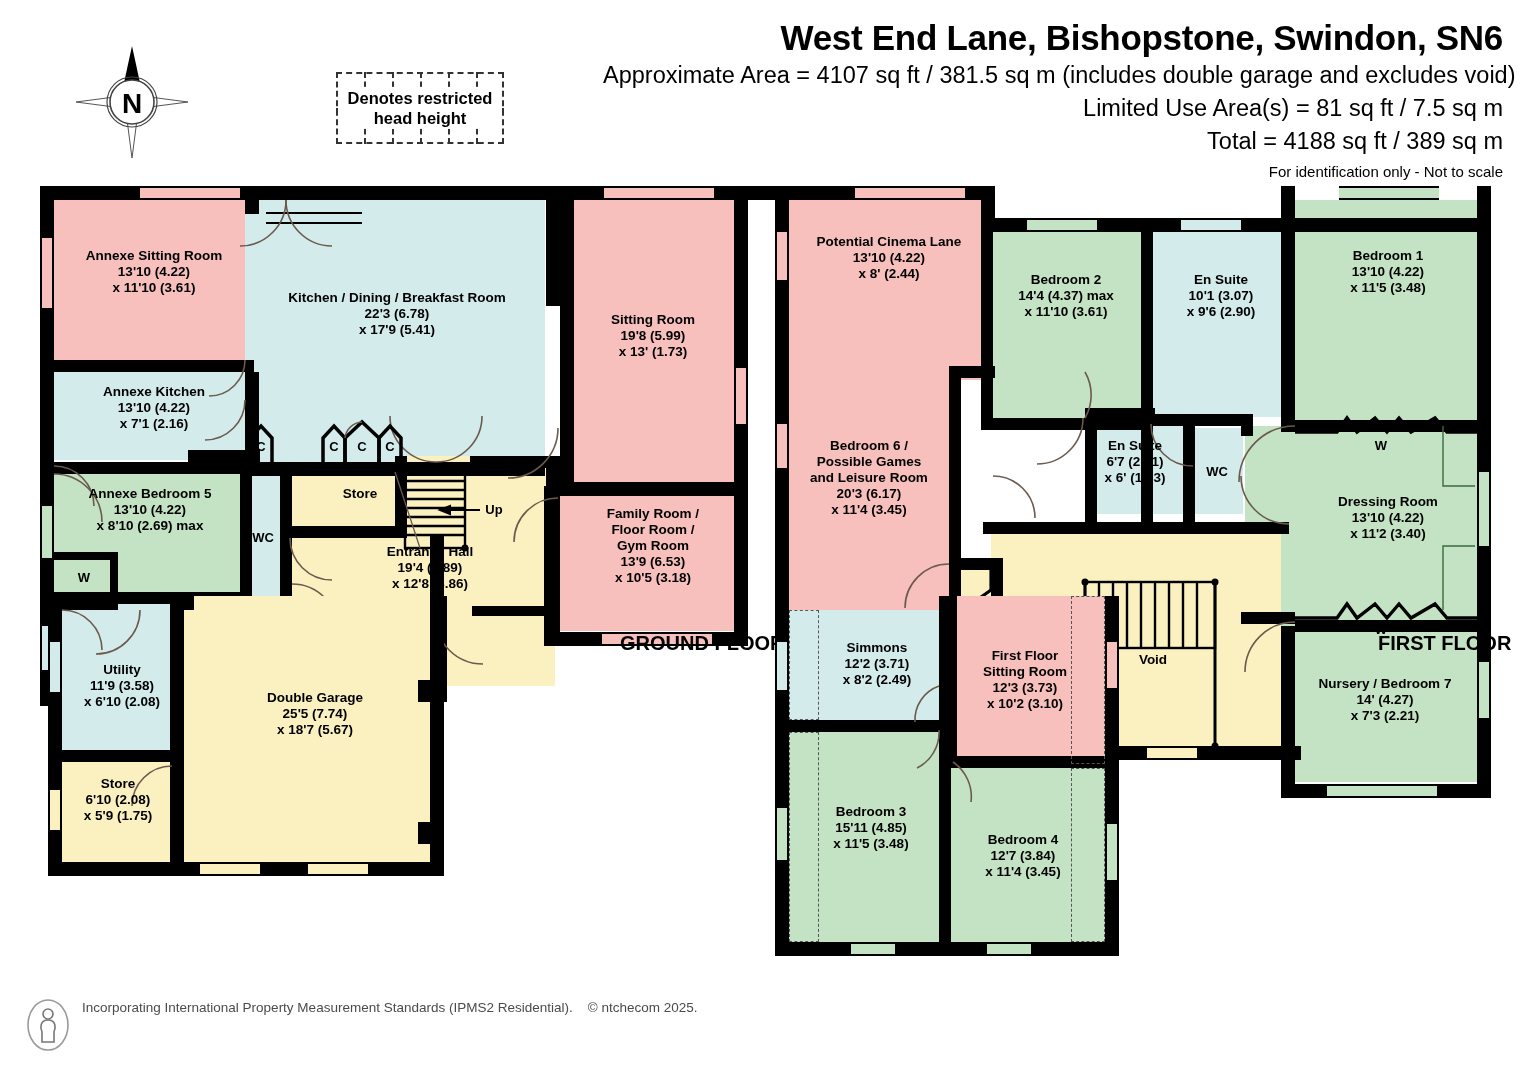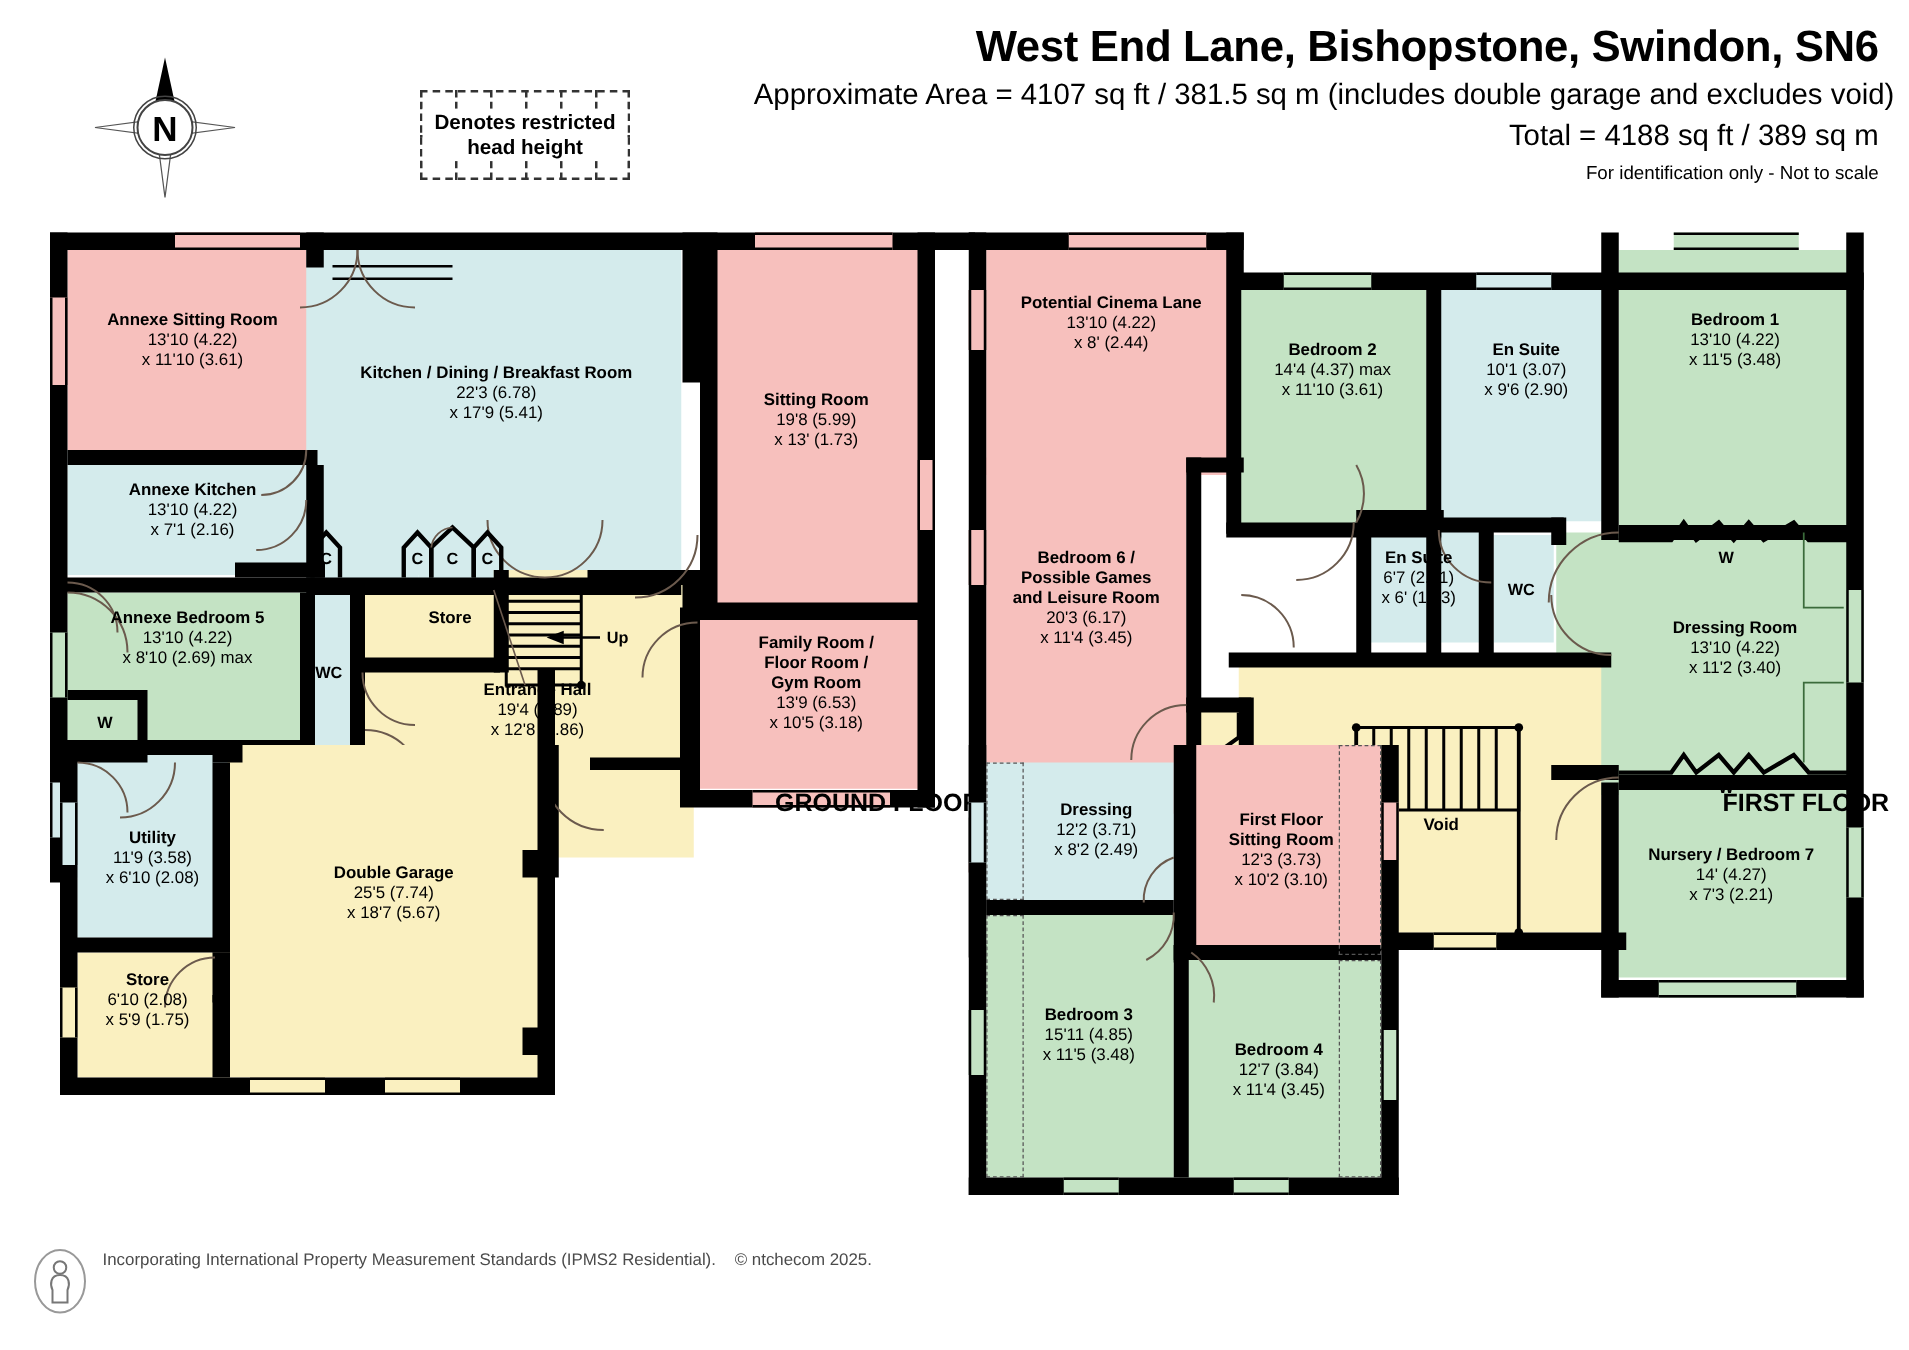--- a/index.html
+++ b/index.html
@@ -103,21 +103,21 @@
   .rlabel {
     position: absolute;
     text-align: center;
     color: #000;
     font-size: 13.5px;
     line-height: 1.18;
     white-space: nowrap;
     pointer-events: none;
   }
   .rlabel .nm { font-weight: bold; font-size: 13.5px; display:block; }
-  .rlabel .dm { font-weight: normal; font-size: 13.5px; display:block;text-align:center; }
+  .rlabel .dm { font-weight: bold; font-size: 13.5px; display:block;text-align:center; }
   .tiny { font-size: 13px; font-weight: bold; }
 
   .hh { 
     position: absolute;
     border: 1.5px dashed #555;
     background: transparent;
     pointer-events: none;
   }
 
   .door { position:absolute; pointer-events:none; }
@@ -141,20 +141,21 @@
   .copyline { display:inline; }
 </style>
 </head>
 <body>
 
 <div id="page">
 
   <div id="header">
     <div id="title">West End Lane, Bishopstone, Swindon, SN6</div>
     <div class="subline">Approximate Area = 4107 sq ft / 381.5 sq m (includes double garage and excludes void)</div>
+    <div class="subline">Limited Use Area(s) = 81 sq ft / 7.5 sq m</div>
     <div class="subline">Total = 4188 sq ft / 389 sq m</div>
     <div id="idonly">For identification only - Not to scale</div>
   </div>
 
   <div id="compass">
     <svg width="120" height="120" viewBox="0 0 120 120">
       <polygon points="60,4 70,50 60,58 50,50" fill="#000"></polygon>
       <polygon points="60,116 66,70 60,62 54,70" fill="#fff" stroke="#555" stroke-width="1"></polygon>
       <polygon points="4,60 50,54 58,60 50,66" fill="#fff" stroke="#555" stroke-width="1"></polygon>
       <polygon points="116,60 70,54 62,60 70,66" fill="#fff" stroke="#555" stroke-width="1"></polygon>
@@ -628,21 +629,21 @@
 
     <svg class="door" style="left:0;top:0;" width="360" height="370" viewBox="0 0 360 370">
       <g fill="none" stroke="#6b5a4d" stroke-width="1.6">
         <path d="M 164 90 A 36 36 0 0 0 140 126"></path>
         <path d="M 164 134 A 40 40 0 0 1 142 172"></path>
         <path d="M 178 166 A 42 42 0 0 1 196 206"></path>
       </g>
     </svg>
 
     <div class="rlabel" style="left:36px; top:44px; width:132px;">
-      <span class="nm">Dressing</span>
+      <span class="nm">Simmons</span>
       <span class="dm">12'2 (3.71)</span>
       <span class="dm">x 8'2 (2.49)</span>
     </div>
     <div class="rlabel" style="left:184px; top:52px; width:132px;">
       <span class="nm">First Floor</span>
       <span class="nm">Sitting Room</span>
       <span class="dm">12'3 (3.73)</span>
       <span class="dm">x 10'2 (3.10)</span>
     </div>
     <div class="rlabel" style="left:30px; top:208px; width:132px;">

